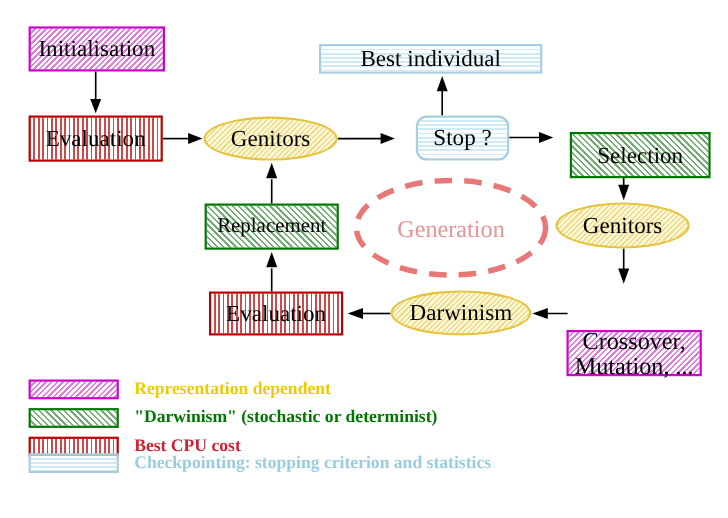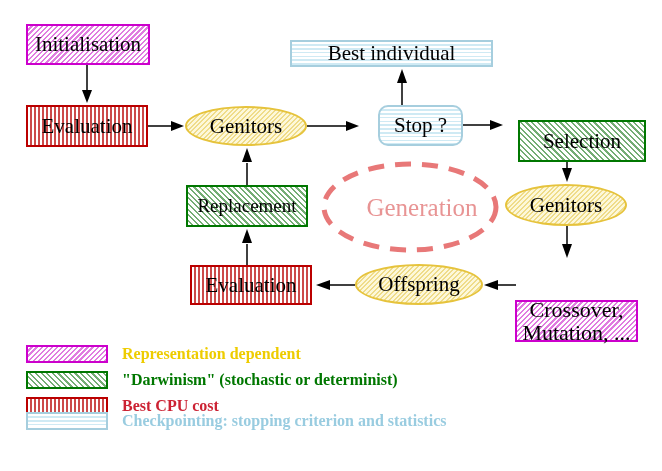--- a/index.html
+++ b/index.html
@@ -22,23 +22,23 @@
     background:repeating-linear-gradient(45deg,#ffffff 0 2.4px,var(--green_hatch) 2.4px 4px);}
   .hx-red{border:2px solid var(--red);
     background:repeating-linear-gradient(90deg,#ffffff 0 2.4px,var(--red_stripe) 2.4px 4px);}
   .hx-cyan{border:2px solid var(--cyan);
     background:repeating-linear-gradient(180deg,#ffffff 0 2.2px,var(--cyan_stripe) 2.2px 3.8px);}
   .hx-gold{border:2px solid var(--gold);
     background:repeating-linear-gradient(135deg,var(--gold_fill) 0 2px,var(--gold_hatch) 2px 3.4px);}
   .rounded{border-radius:10px;}
   .small-text{font-size:22px;margin-top:41px;}
   .gen-label{
-    position:absolute;left:352px;top:195px;width:140px;height:26px;
+    position:absolute;left:340px;top:195px;width:140px;height:26px;
     display:flex;align-items:center;justify-content:center;
-    color:var(--generation_text);font-size:25px;
+    color:var(--generation_text);font-size:22px;
   }
   .legend-row{position:absolute;left:26px;display:flex;align-items:center;gap:14px;height:18px;}
   .swatch{display:inline-block;width:78px;height:14px;box-sizing:content-box;}
   .legend-text{font-size:16px;font-weight:bold;white-space:nowrap;}
   .lt-magenta{color:var(--legend_magenta);}
   .lt-gold{color:var(--legend_gold);margin-left:8px;}
   .lt-green{color:var(--legend_green);}
   .lt-red{color:var(--legend_red);}
   .lt-cyan{color:var(--legend_cyan);}
 </style>
@@ -108,21 +108,21 @@
   <div class="node hx-green" style="left:506px;top:120px;width:128px;height:42px;margin-left:12px;">Selection</div>
 
   <div class="node hx-green" style="left:186px;top:185px;width:122px;height:42px;font-size:19px;">Replacement</div>
 
   <div class="gen-label">Generation</div>
 
   <div class="node ellipse hx-gold" style="left:505px;top:184px;width:122px;height:42px;">Genitors</div>
 
   <div class="node hx-red" style="left:190px;top:265px;width:122px;height:40px;">Evaluation</div>
 
-  <div class="node ellipse hx-gold" style="left:355px;top:264px;width:128px;height:41px;">Offspring</div>
+  <div class="node ellipse hx-gold" style="left:355px;top:264px;width:128px;height:41px;">Darwinism</div>
 
   <div class="node hx-magenta small-text" style="left:515px;top:259px;width:123px;height:42px;flex-direction:column;">
     <span>Crossover,</span>
     <span>Mutation, ...</span>
   </div>
 
   <div class="legend-row" style="top:345px;">
     <span class="swatch hx-magenta"></span>
     <span class="legend-text lt-gold" style="margin-left:0;">Representation dependent</span>
   </div>

